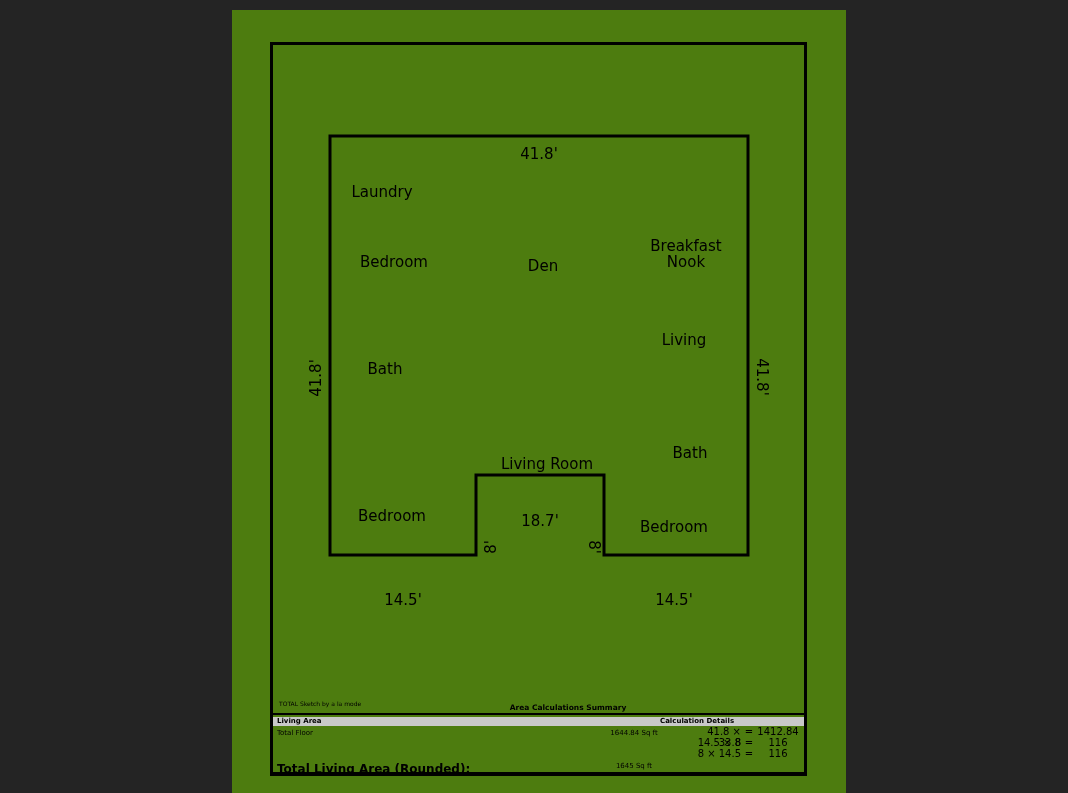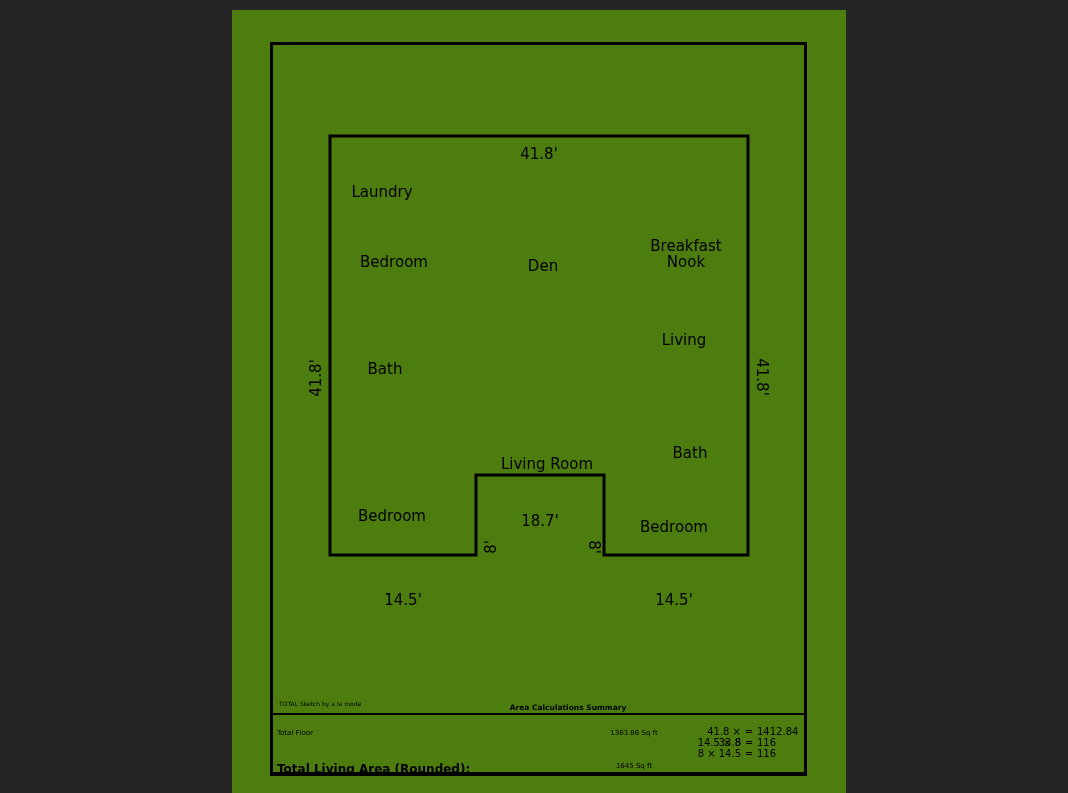--- a/index.html
+++ b/index.html
@@ -29,21 +29,21 @@
   .calc-header .h-left  { position:absolute; left:4px; }
   .calc-header .h-right { position:absolute; left:387px; }
 
   .first-floor-name { position:absolute; left:7px;  top:14px; font-size:7px; }
   .first-floor-area { position:absolute; left:304px; top:14px; width:120px; text-align:center; font-size:7px; }
 
   .details { position:absolute; right:8px; top:11px; font-size:10px; }
   .drow { display:flex; height:11px; }
   .drow .expr { width:58px; text-align:right; }
   .drow .eq   { width:16px; text-align:center; }
-  .drow .val  { width:42px; text-align:left; }
+  .drow .val  { width:42px; text-align:center; }
 
   .total-label { position:absolute; left:7px;  top:47px; font-size:12px; font-weight:bold; }
   .total-value { position:absolute; left:304px; top:47px; width:120px; text-align:center;
                  font-size:7px; font-weight:normal; }
 </style>
 </head>
 <body>
 
 <div class="page">
 
@@ -72,23 +72,27 @@
   <div class="lbl" style="left:458px; top:443px;">Bath</div>
   <div class="lbl" style="left:315px; top:454px;">Living Room</div>
   <div class="lbl" style="left:160px; top:506px;">Bedroom</div>
   <div class="lbl" style="left:442px; top:517px;">Bedroom</div>
 
   <div class="branding">TOTAL Sketch by a la mode</div>
   <div class="calc-title">Area Calculations Summary</div>
 
   <div class="calc-section">
 
+    <div class="calc-header">
+      <span class="h-left">Living Area</span>
+      <span class="h-right">Calculation Details</span>
+    </div>
 
     <div class="first-floor-name">Total Floor</div>
-    <div class="first-floor-area">1363.86 Sq ft</div>
+    <div class="first-floor-area">1644.84 Sq ft</div>
 
     <div class="details">
       <div class="drow">
         <span class="expr">41.8 × 33.8</span>
         <span class="eq">=</span>
         <span class="val">1412.84</span>
       </div>
       <div class="drow">
         <span class="expr">14.5 × 8</span>
         <span class="eq">=</span>

